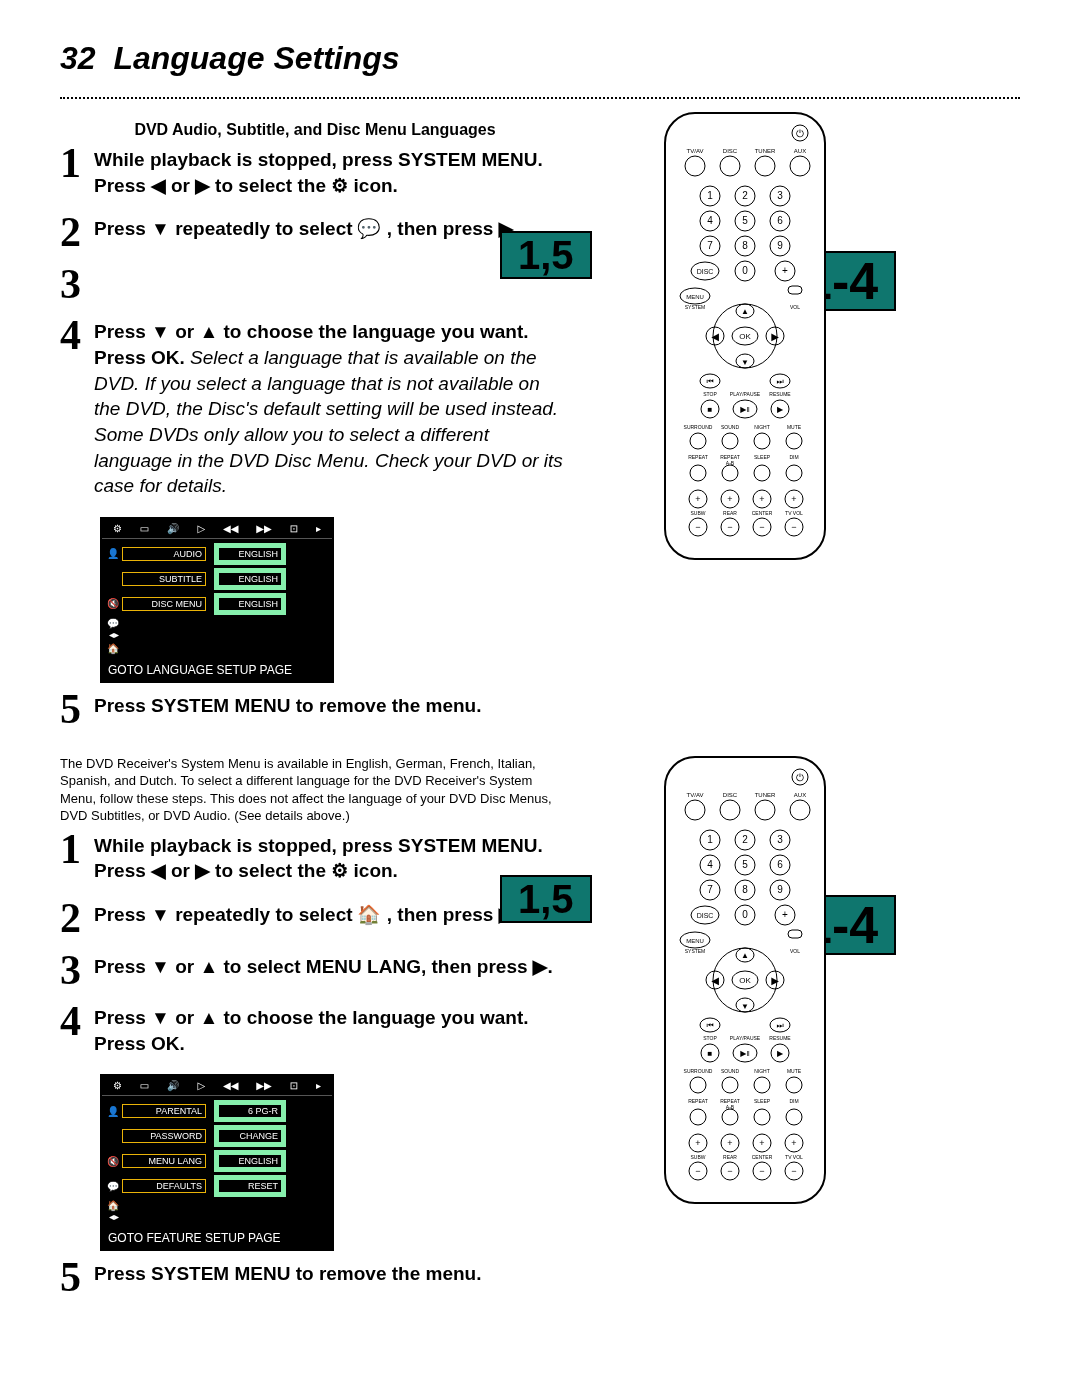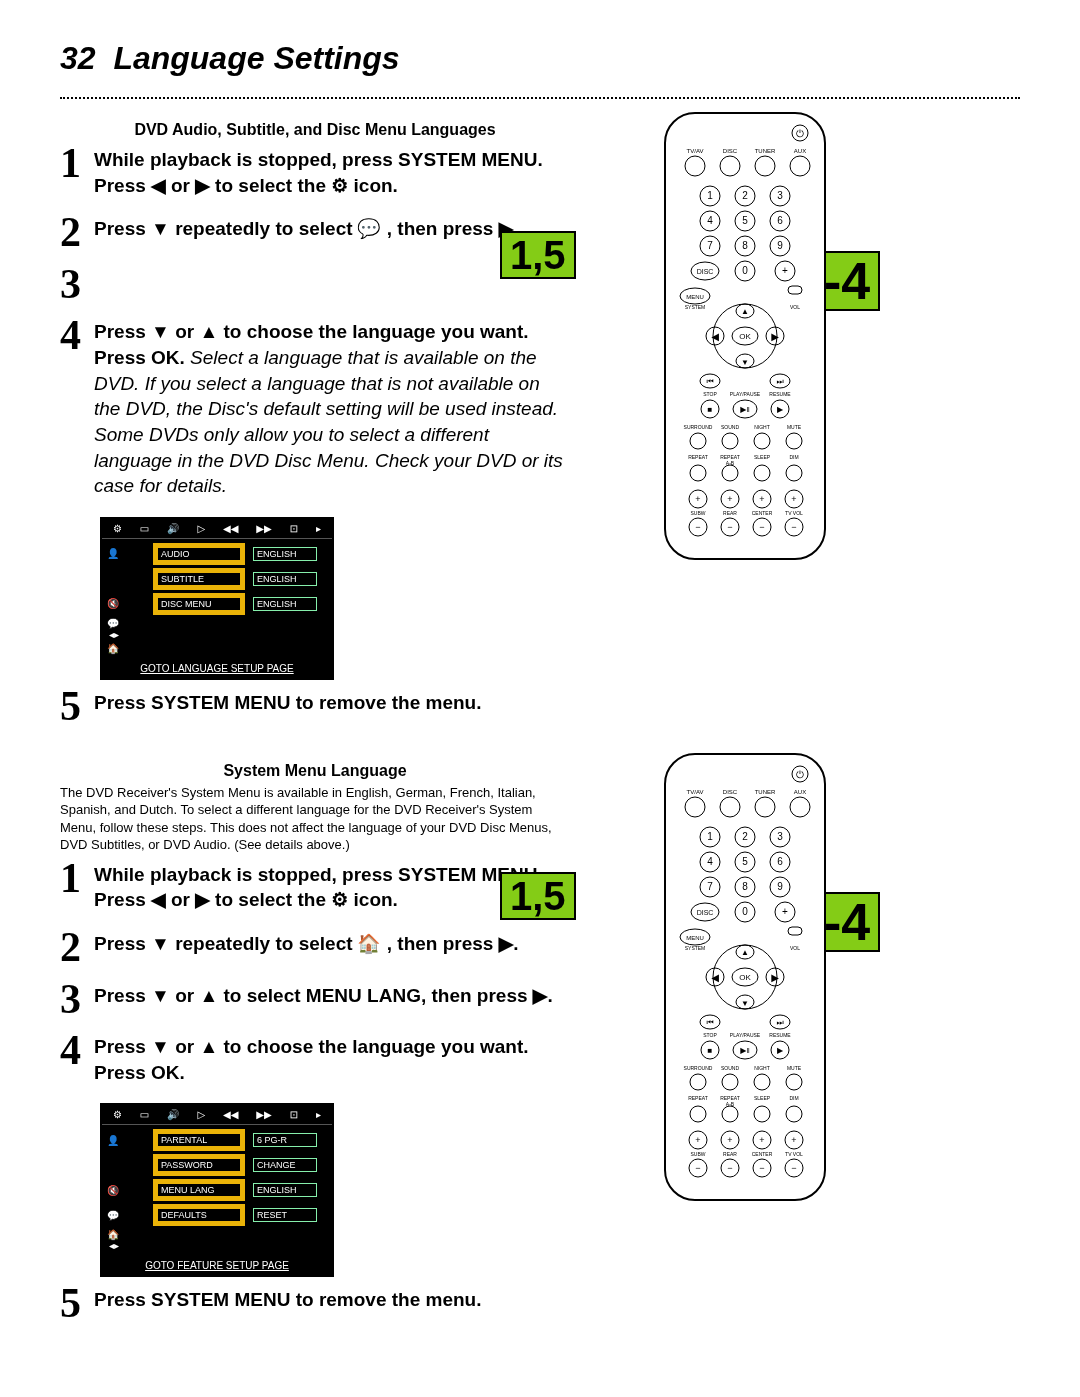--- a/index.html
+++ b/index.html
@@ -80,39 +80,37 @@
   }
   .osd-top span { font-size: 10px; }
   .osd-body { padding: 4px 4px 2px 4px; }
   .osd-row {
     display: flex;
     align-items: center;
     margin-bottom: 3px;
   }
   .osd-cell-l {
     width: 76px;
-    border: 5px solid #eab308;
+    border: 1px solid #eab308;
     padding: 1px 3px;
     font-size: 9px;
-    text-align: left;
-    margin-left: 31px;
+    text-align: right;
   }
   .osd-cell-r {
     width: 56px;
-    border: 1px solid #86efac;
+    border: 5px solid #86efac;
     padding: 1px 3px;
     margin-left: 8px;
     font-size: 9px;
+    text-align: right;
+  }
+  .osd-footer {
+    font-size: 12px;
+    padding: 4px 6px;
     text-align: left;
-  }
-  .osd-footer {
-    font-size: 10px;
-    padding: 4px 6px;
-    text-align: center;
-    text-decoration: underline;
   }
   .osd-side-icon {
     width: 16px;
     text-align: center;
     font-size: 10px;
   }
 
   
   .callouts {
     position: absolute;
@@ -120,24 +118,24 @@
     left: -70px;
     display: flex;
     flex-direction: column;
   }
   .callout-row {
     display: flex;
     align-items: center;
   }
   .callout-box {
     border: 2px solid #000;
-    background: #84cc16;
+    background: #0f766e;
     font-family: Arial, sans-serif;
     font-weight: bold;
-    padding: 2px 8px;
+    padding: 2px 16px;
     line-height: 1;
   }
   .cb1 { font-size: 40px; }
   .cb2 { font-size: 52px; margin-left: 180px; margin-top: -10px; }
 
   
   .remote-wrap {
     position: relative;
     width: 170px;
     margin-left: 90px;
@@ -346,21 +344,20 @@
           <circle cx="134" cy="416" r="9" fill="none" stroke="#000"></circle>
             <text x="134" y="419">−</text>
         </g>
       </svg>
     </div>
   </div>
 </div>
 
 <div class="layout-row" style="margin-top:10px;">
   <div class="left-col">
-    <div class="section-title">System Menu Language</div>
     <div class="intro">The DVD Receiver's System Menu is available in English, German, French, Italian, Spanish, and Dutch. To select a different language for the DVD Receiver's System Menu, follow these steps. This does not affect the language of your DVD Disc Menus, DVD Subtitles, or DVD Audio. (See details above.)</div>
 
     <div class="step">
         <div class="step-num">1</div>
       <div class="step-body">While playback is stopped, press SYSTEM MENU. Press ◀ or ▶ to select the ⚙ icon.</div>
       </div>
 
     <div class="step">
         <div class="step-num">2</div>
       <div class="step-body">Press ▼ repeatedly to select 🏠 , then press ▶.</div>

